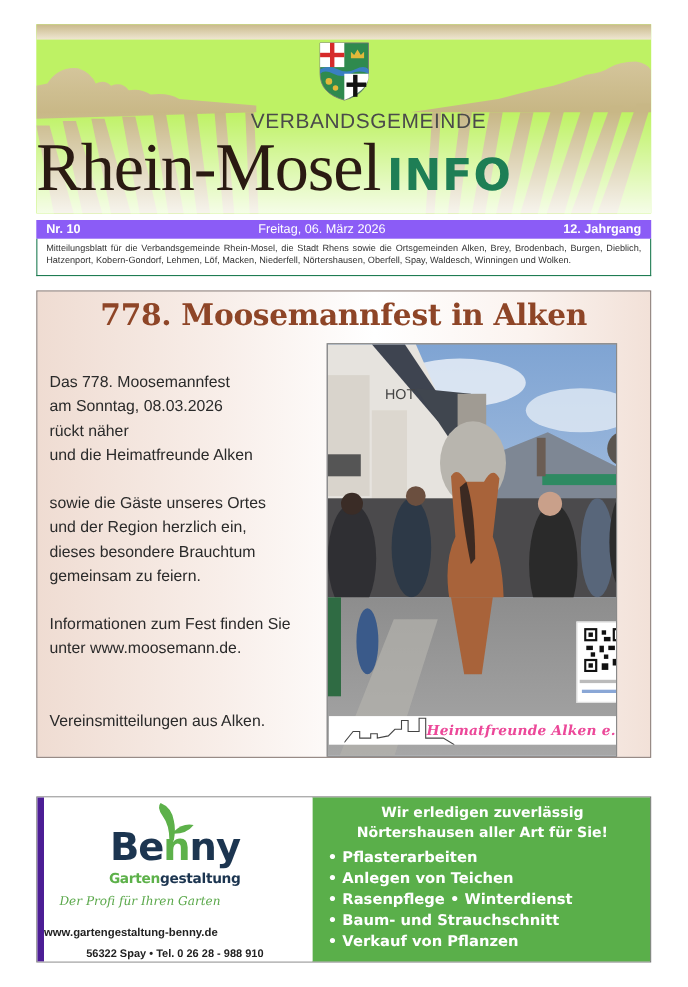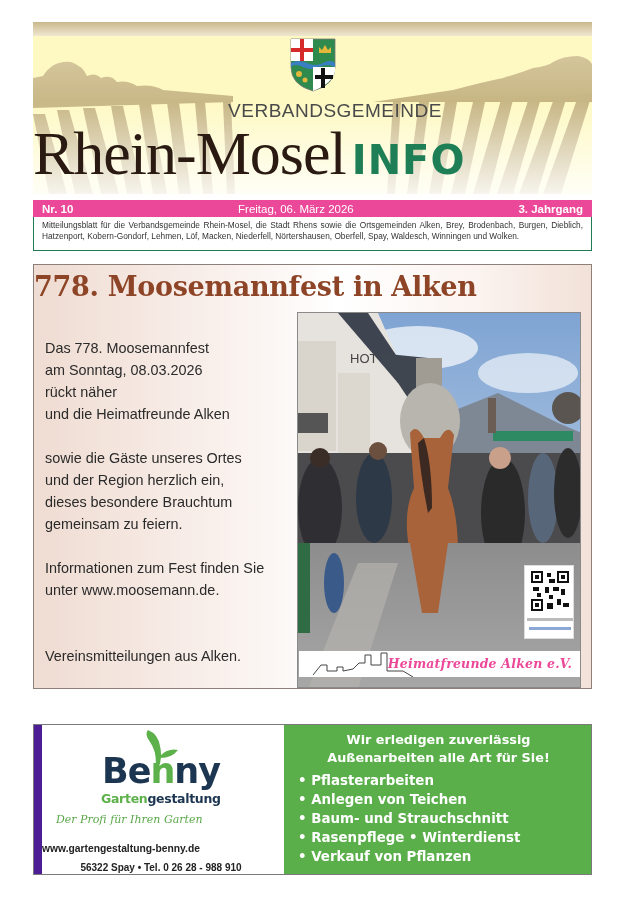--- a/index.html
+++ b/index.html
@@ -1,58 +1,58 @@
 <!DOCTYPE html>
 <html><head>
 <meta charset="utf-8">
 <style>
   * { box-sizing: border-box; margin: 0; padding: 0; }
   html, body { width: 625px; height: 897px; background: #ffffff; overflow: hidden; }
   body { position: relative; font-family: "Liberation Sans", sans-serif; color: #2b2b2b; }
 
   
-  .masthead { position: absolute; left: 33px; top: 22px; width: 559px; height: 172px; overflow: hidden; background: #fef9c3; }
+  .masthead { position: absolute; left: 33px; top: 22px; width: 559px; height: 172px; overflow: hidden; background: #bef264; }
   .masthead .topband { position: absolute; left: 0; top: 0; width: 100%; height: 14px;
     background: linear-gradient(#c9b88a, #efe7d2); }
   .masthead svg.landscape { position: absolute; left: 0; top: 0; }
   .masthead .crest { position: absolute; left: 256px; top: 15px; width: 48px; height: 56px; }
   .masthead .vg { position: absolute; left: 0; width: 100%; top: 78px; text-align: center;
     font-family: "Liberation Sans", sans-serif; font-size: 19px; letter-spacing: 0.5px; color: #4a4a4a; padding-left: 45px; }
   .masthead .title-row { position: absolute; left: 0; top: 96px; width: 100%; text-align: left; white-space: nowrap; }
   .masthead .rm { font-family: "Liberation Serif", serif; font-size: 62px; color: #2a1a12; letter-spacing: -1px; line-height: 70px; vertical-align: baseline; }
   .masthead .info { font-family: "DejaVu Sans", sans-serif; font-weight: bold; font-size: 40px; color: #1e7e55; margin-left: 6px; letter-spacing: 1px; vertical-align: baseline; }
 
   
-  .issuebar { position: absolute; left: 33px; top: 200px; width: 559px; height: 17px; background: #ec4899;
+  .issuebar { position: absolute; left: 33px; top: 200px; width: 559px; height: 17px; background: #8b5cf6;
     color: #fff; font-size: 11.5px; display: flex; align-items: center; justify-content: space-between; padding: 0 9px; }
   .issuebar .nr, .issuebar .year { font-weight: bold; }
   .subline { position: absolute; left: 33px; top: 217px; width: 559px; height: 34px; border: 1px solid #1f7c53; border-top: none;
     font-size: 8.3px; line-height: 11px; color: #333; padding: 3px 8px 0 8px; text-align: justify; }
 
   
   .feature { position: absolute; left: 33px; top: 264px; width: 559px; height: 425px; border: 1px solid #8d7f79;
     background: linear-gradient(90deg, #efdcd2 0%, #f8eee9 30%, #ffffff 55%, #fbf3ef 80%, #f2e1d8 100%); }
-  .feature .headline { position: absolute; left: 0; top: 6px; width: 100%; text-align: left;
+  .feature .headline { position: absolute; left: 0; top: 6px; width: 100%; text-align: center;
     font-family: "DejaVu Serif", serif; font-weight: bold; font-size: 27px; color: #8e4527; letter-spacing: -0.3px; }
   .feature .body { position: absolute; left: 11px; top: 72px; width: 250px; font-size: 14.4px; line-height: 22px; color: #2a2a2a; }
   .feature .body p { margin-bottom: 22px; }
-  .photo { position: absolute; left: 263px; top: 47px; width: 284px; height: 376px; border: 1px solid #8a8a8a; overflow: hidden;
+  .photo { position: absolute; left: 263px; top: 47px; width: 264px; height: 376px; border: 1px solid #8a8a8a; overflow: hidden;
     background: #9a9a9a; }
   .photo svg { display: block; }
   .qr { position: absolute; left: 226px; top: 252px; width: 50px; height: 74px; background: #fff; border: 1px solid #ddd; }
   .qr .code { position: absolute; left: 6px; top: 5px; width: 38px; height: 40px; }
   .qr .cap1 { position: absolute; left: 2px; top: 52px; width: 46px; height: 3px; background: #bbb; }
   .qr .cap2 { position: absolute; left: 4px; top: 61px; width: 42px; height: 3px; background: #8aa7d6; }
   .logo-strip { position: absolute; left: 1px; top: 338px; width: 281px; height: 26px; background: #fff; }
   .logo-strip .ln { position: absolute; right: 8px; top: 5px; font-family: "DejaVu Serif", serif; font-style: italic; font-weight: bold;
     font-size: 12.5px; color: #ec4899; letter-spacing: 0.2px; }
 
   
   .ad { position: absolute; left: 33px; top: 724px; width: 559px; height: 151px; border: 1px solid #7a7a7a; display: flex; }
-  .ad-left { position: relative; width: 250px; height: 100%; background: #fff; border-left: 8px solid #4c1d95; padding-left: 48px; }
+  .ad-left { position: relative; width: 250px; height: 100%; background: #fff; border-left: 6px solid #4c1d95; padding-left: 48px; }
   .ad-right { flex: 1; background: #5aaf4a; color: #fff; padding: 6px 0 0 14px; font-family: "DejaVu Sans", sans-serif; }
   .ad-right .intro { text-align: center; font-weight: bold; font-size: 12.8px; line-height: 18px; padding-right: 12px; margin-bottom: 4px; }
   .ad-right ul { list-style: none; }
   .ad-right li { font-weight: bold; font-size: 13.4px; line-height: 19px; }
   .benny { position: absolute; left: 60px; top: 28px; font-family: "DejaVu Sans", sans-serif; font-weight: bold; font-size: 35px;
     color: #1c3550; letter-spacing: -1px; line-height: 36px; }
   .benny .h { color: #5db14a; }
   .sprout { position: absolute; left: 100px; top: 5px; }
   .garten { position: absolute; left: 59px; top: 66px; font-size: 12.5px; font-weight: bold; font-family: "DejaVu Sans", sans-serif; letter-spacing: -0.3px; }
   .garten .g1 { color: #5db14a; } .garten .g2 { color: #1c3550; }
@@ -118,21 +118,21 @@
 
   <div class="vg">VERBANDSGEMEINDE</div>
   <div class="title-row">
     <span class="rm">Rhein-Mosel</span><span class="info">INFO</span>
   </div>
 </header>
 
 <div class="issuebar">
   <span class="nr">Nr. 10</span>
   <span class="date">Freitag, 06. März 2026</span>
-  <span class="year">3. Jahrgang</span>
+  <span class="year">12. Jahrgang</span>
 </div>
 <div class="subline">Mitteilungsblatt für die Verbandsgemeinde Rhein-Mosel, die Stadt Rhens sowie die Ortsgemeinden Alken, Brey, Brodenbach, Burgen, Dieblich, Hatzenport, Kobern-Gondorf, Lehmen, Löf, Macken, Niederfell, Nörtershausen, Oberfell, Spay, Waldesch, Winningen und Wolken.</div>
 
 <section class="feature">
   <h1 class="headline">778. Moosemannfest in Alken</h1>
 
   <div class="body">
     <p>
       <span>Das 778. Moosemannfest</span><br>
       <span>am Sonntag, 08.03.2026</span><br>
@@ -262,23 +262,23 @@
     <div class="garten">
       <span class="g1">Garten</span><span class="g2">gestaltung</span>
     </div>
     <div class="slogan">Der Profi für Ihren Garten</div>
     <div class="web">www.gartengestaltung-benny.de</div>
     <div class="tel">56322 Spay • Tel. 0 26 28 - 988 910</div>
   </div>
   <div class="ad-right">
     <div class="intro">
       <span>Wir erledigen zuverlässig</span><br>
-      <span>Außenarbeiten alle Art für Sie!</span>
+      <span>Nörtershausen aller Art für Sie!</span>
     </div>
     <ul>
       <li>• Pflasterarbeiten</li>
       <li>• Anlegen von Teichen</li>
+      <li>• Rasenpflege • Winterdienst</li>
       <li>• Baum- und Strauchschnitt</li>
-      <li>• Rasenpflege • Winterdienst</li>
       <li>• Verkauf von Pflanzen</li>
     </ul>
   </div>
 </section>
 
 </body></html>

